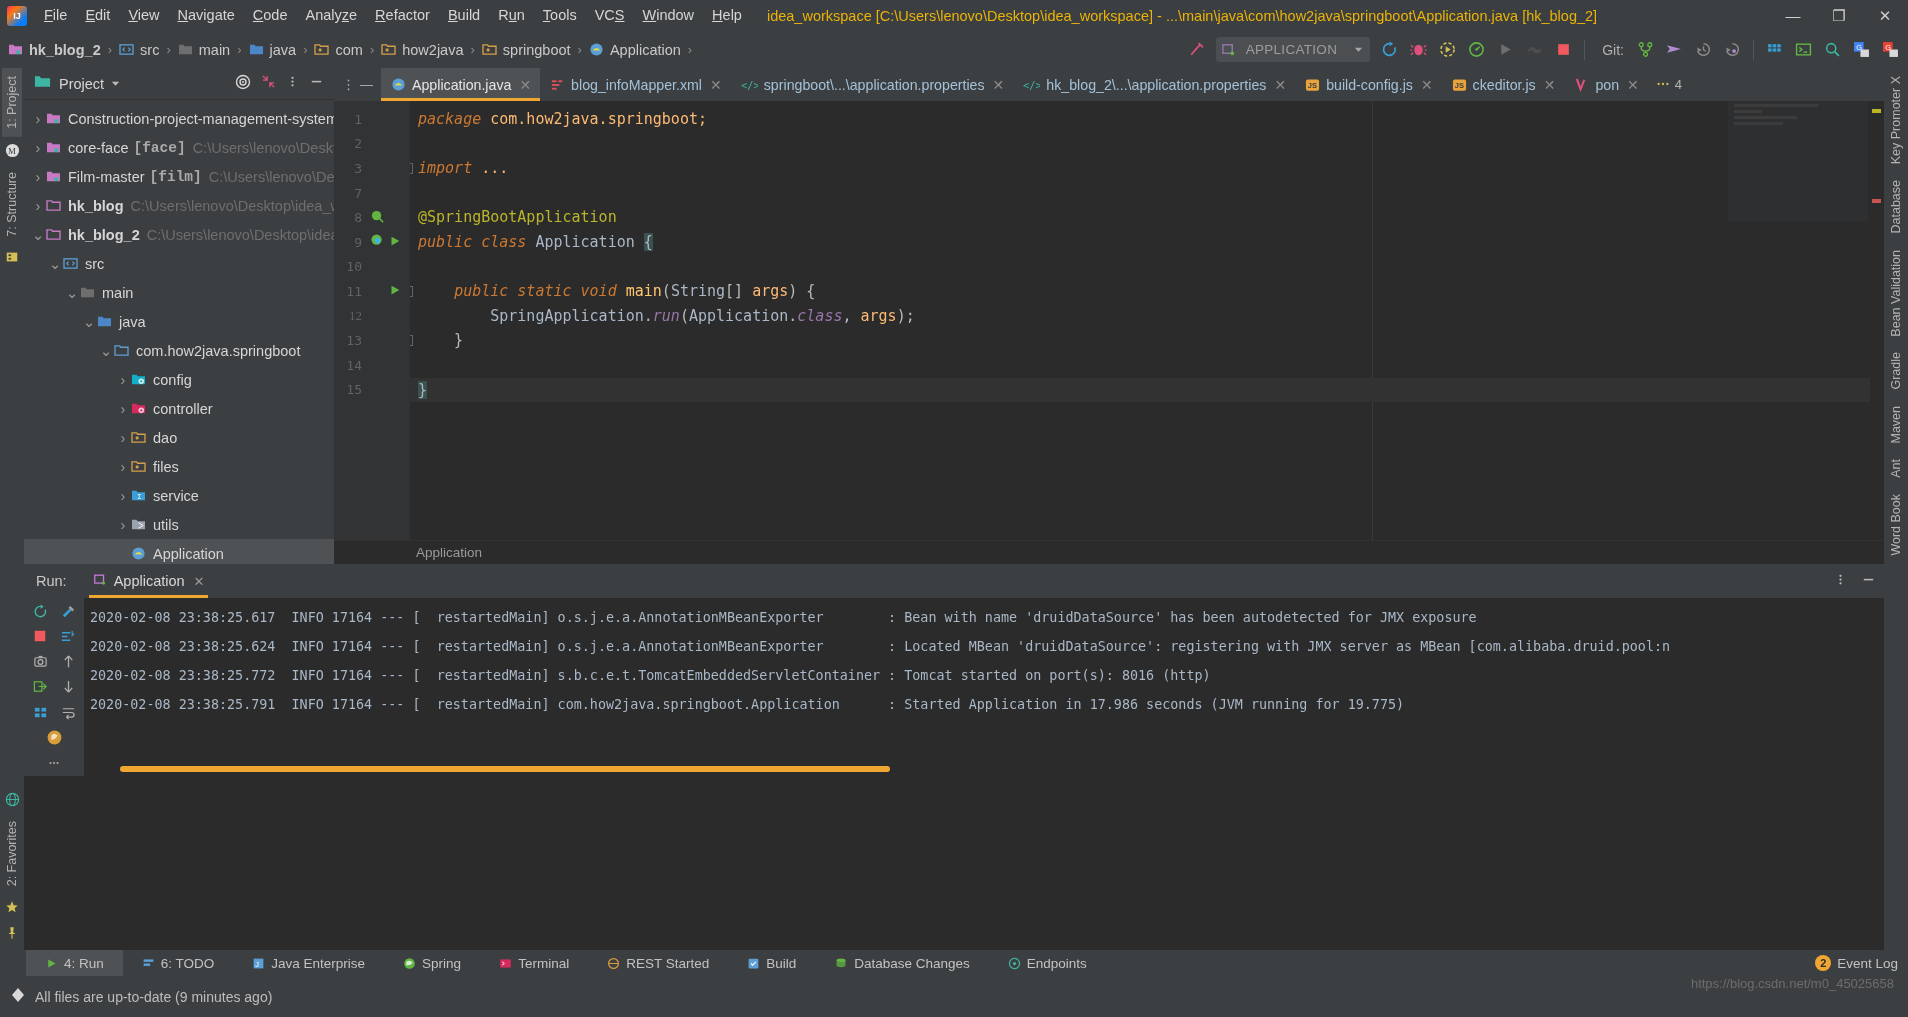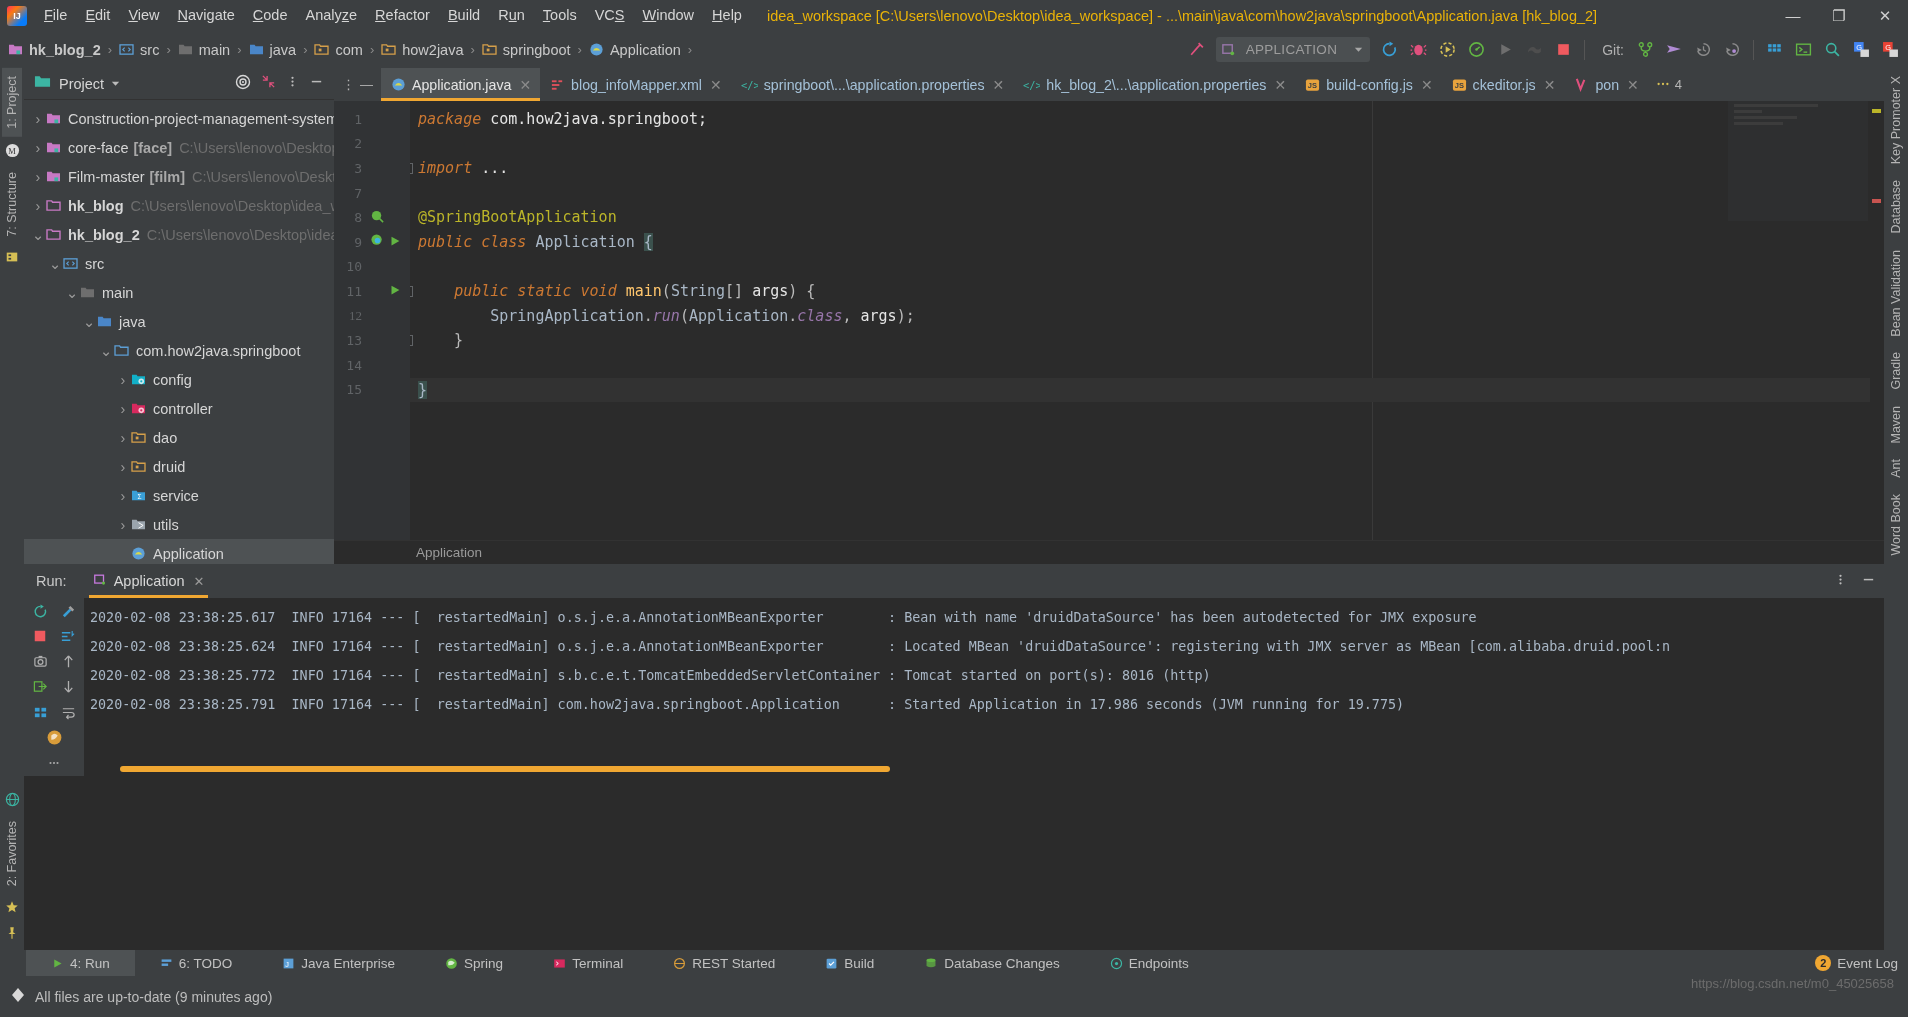--- a/index.html
+++ b/index.html
@@ -104,21 +104,21 @@
   .tree-row {
     height: 29px; display: flex; align-items: center; font-size: 14.5px;
     color: #d6d6d6; white-space: nowrap; padding-right: 4px;
   }
   .tree-row.selected { background: #4e5254; }
   .arrow { width: 16px; display: inline-flex; justify-content: center; color: #9a9a9a; flex: 0 0 16px;}
   .tree-icon { margin-right: 7px; display: inline-flex; flex: 0 0 auto; }
   .tree-label { font-weight: normal; }
   .tree-label.bold { font-weight: bold; color: #d6d6d6; }
   .tree-path { color: #6e6e6e; margin-left: 7px; font-weight: normal; }
-  .tree-tag { font-weight: bold; color: #a9a9a9; margin-left: 5px;}
+  .tree-tag { font-weight: bold; color: #a9a9a9; margin-left: 5px; font-family: Liberation Mono, monospace;}
 
   
   .editor-area {
     position: absolute; left: 334px; top: 68px; right: 24px; height: 496px;
     background: #2b2b2b; display: flex; flex-direction: column;
   }
   .tabs {
     height: 33px; background: #3c3f41; display: flex; align-items: stretch;
     overflow: hidden; flex: 0 0 33px;
   }
@@ -152,21 +152,21 @@
   }
   .code-line {
     height: 24.6px; line-height: 24.6px; white-space: pre; padding-left: 8px; position: relative;
   }
   .code-line.current { background: #323232; }
   .fold-box {
     position: absolute; left: 70px; width: 11px; height: 11px; border: 1px solid #606366;
     color: #808080; font-size: 9px; line-height: 9px; text-align: center;
   }
   .k { color: #cc7832; font-style: italic; }
-  .id { color: #e5e5e5; }
+  .id { color: #fdba74; }
   .ann { color: #bbb529; }
   .cls { color: #a9b7c6; }
   .mtd { color: #ffc66d; }
   .sfield { color: #9876aa; font-style: italic; }
   .brace-hl { background: #3b514d; color: #a9b7c6; }
   .right-margin { position: absolute; top: 0; bottom: 0; left: 962px; width: 1px; background: #3a3a3a; }
   .minimap {
     position: absolute; right: 16px; top: 0; width: 140px; height: 120px;
     background: #313335; opacity: .55;
   }
@@ -215,21 +215,21 @@
     background: #f0a732; border-radius: 3px;
   }
 
   
   .bottom-bar {
     position: absolute; left: 0; bottom: 41px; width: 1908px; height: 26px;
     background: #3c3f41; display: flex; align-items: center; padding-left: 26px; gap: 0;
   }
   .bb-item {
     display: flex; align-items: center; font-size: 13.5px; color: #c2c2c2;
-    padding: 0 25px; height: 26px; white-space: nowrap;
+    padding: 0 19px; height: 26px; white-space: nowrap;
   }
   .bb-item.active { background: #4e5254; }
   .bb-item .bbicon { margin-right: 6px; display: inline-flex; }
   .bb-right { position: absolute; right: 10px; display: flex; align-items: center; gap: 6px; font-size: 13.5px; color: #c2c2c2; }
   .badge {
     background: #f0a732; color: #2b2b2b; border-radius: 50%; width: 16px; height: 16px;
     display: inline-flex; align-items: center; justify-content: center; font-size: 11px; font-weight: bold;
   }
 
   
@@ -709,21 +709,21 @@
           <span class="tree-label">dao</span>
         </div>
         <div class="tree-row" style="padding-left: 91px;">
           <span class="arrow">›</span>
           <span class="tree-icon">
             <svg width="15" height="13" viewBox="0 0 16 14">
               <path d="M1 2 L6 2 L7 3.5 L15 3.5 L15 12 L1 12 Z" fill="none" stroke="#d6a04a" stroke-width="1.4"></path>
               <rect x="5" y="6" width="3" height="3" fill="#d6a04a"></rect>
             </svg>
           </span>
-          <span class="tree-label">druid</span>
+          <span class="tree-label">files</span>
         </div>
         <div class="tree-row" style="padding-left: 91px;">
           <span class="arrow">›</span>
           <span class="tree-icon">
             <svg width="15" height="13" viewBox="0 0 16 14">
               <path d="M1 2 L6 2 L7 3.5 L15 3.5 L15 12 L1 12 Z" fill="#3a9fd6"></path>
               <text x="7" y="11" font-size="7" fill="#fff">Σ</text>
             </svg>
           </span>
           <span class="tree-label">service</span>

